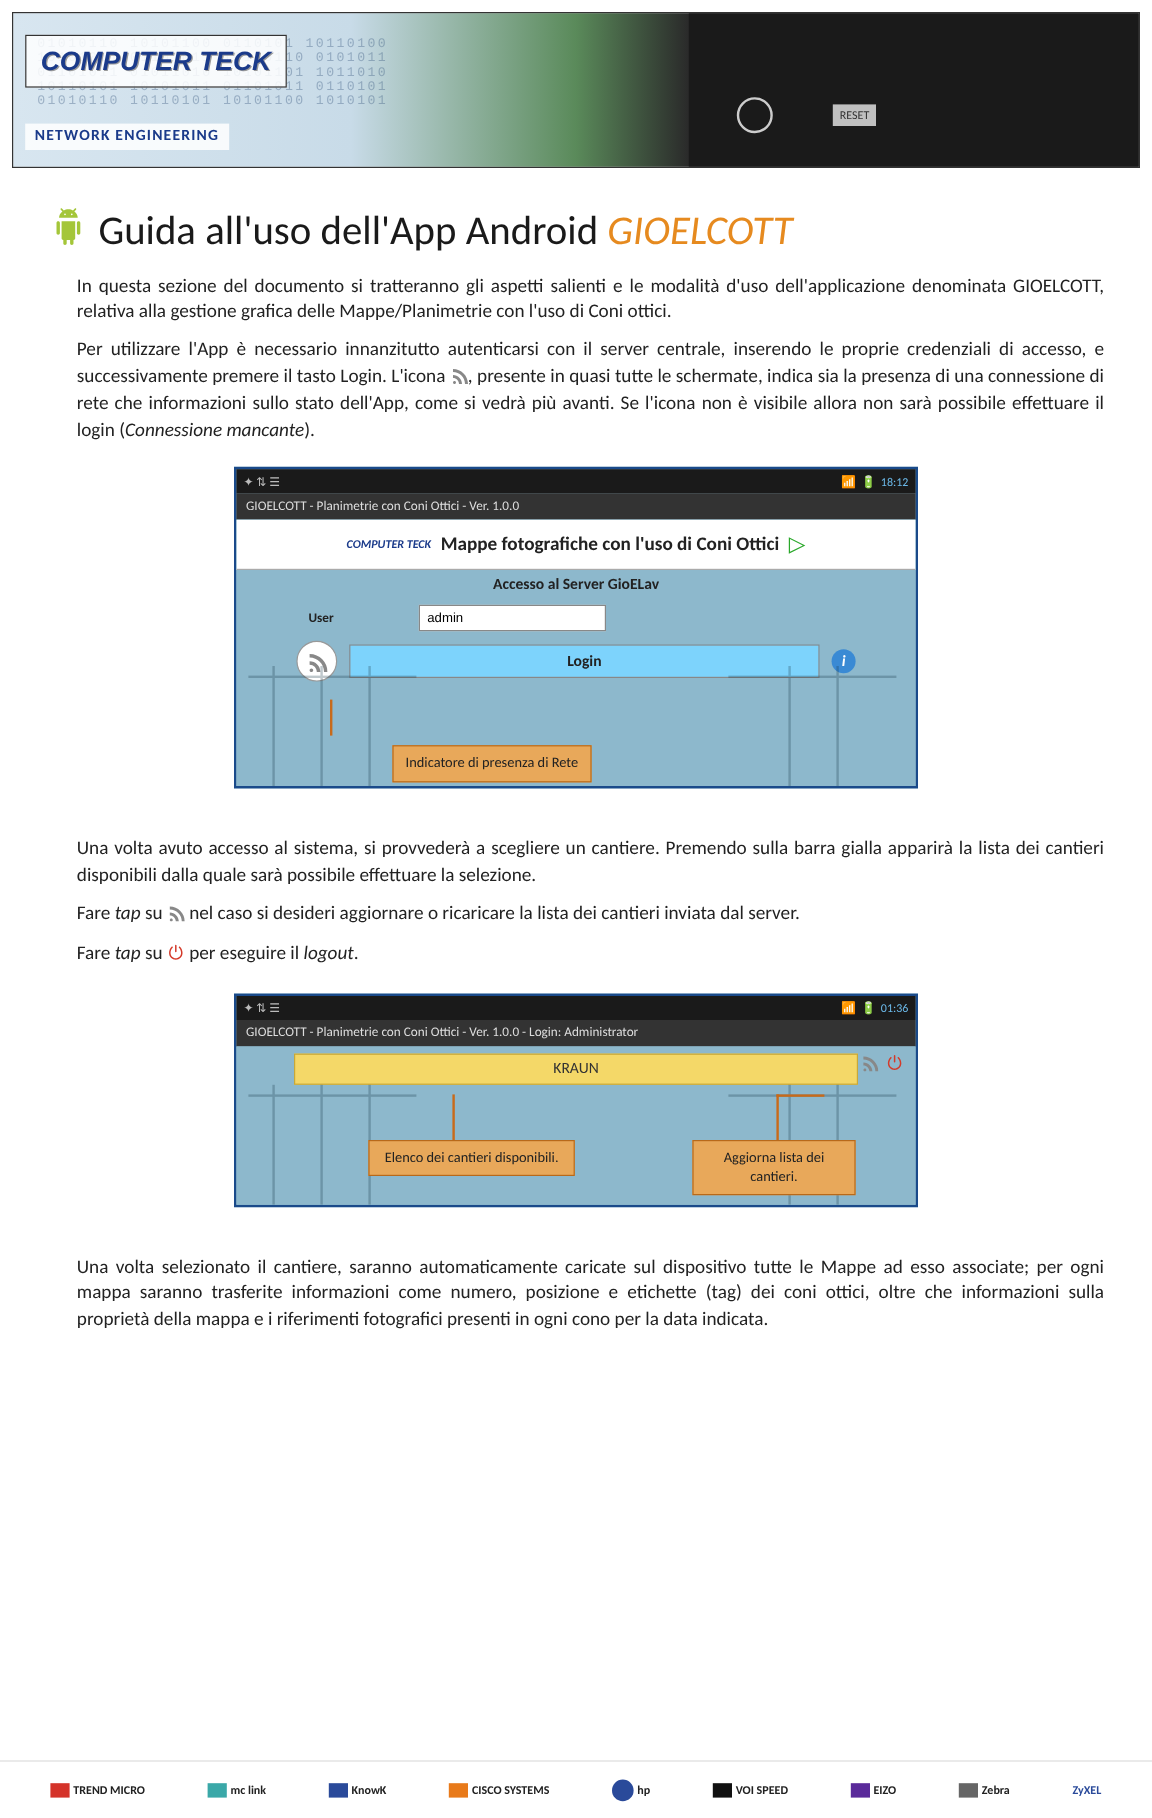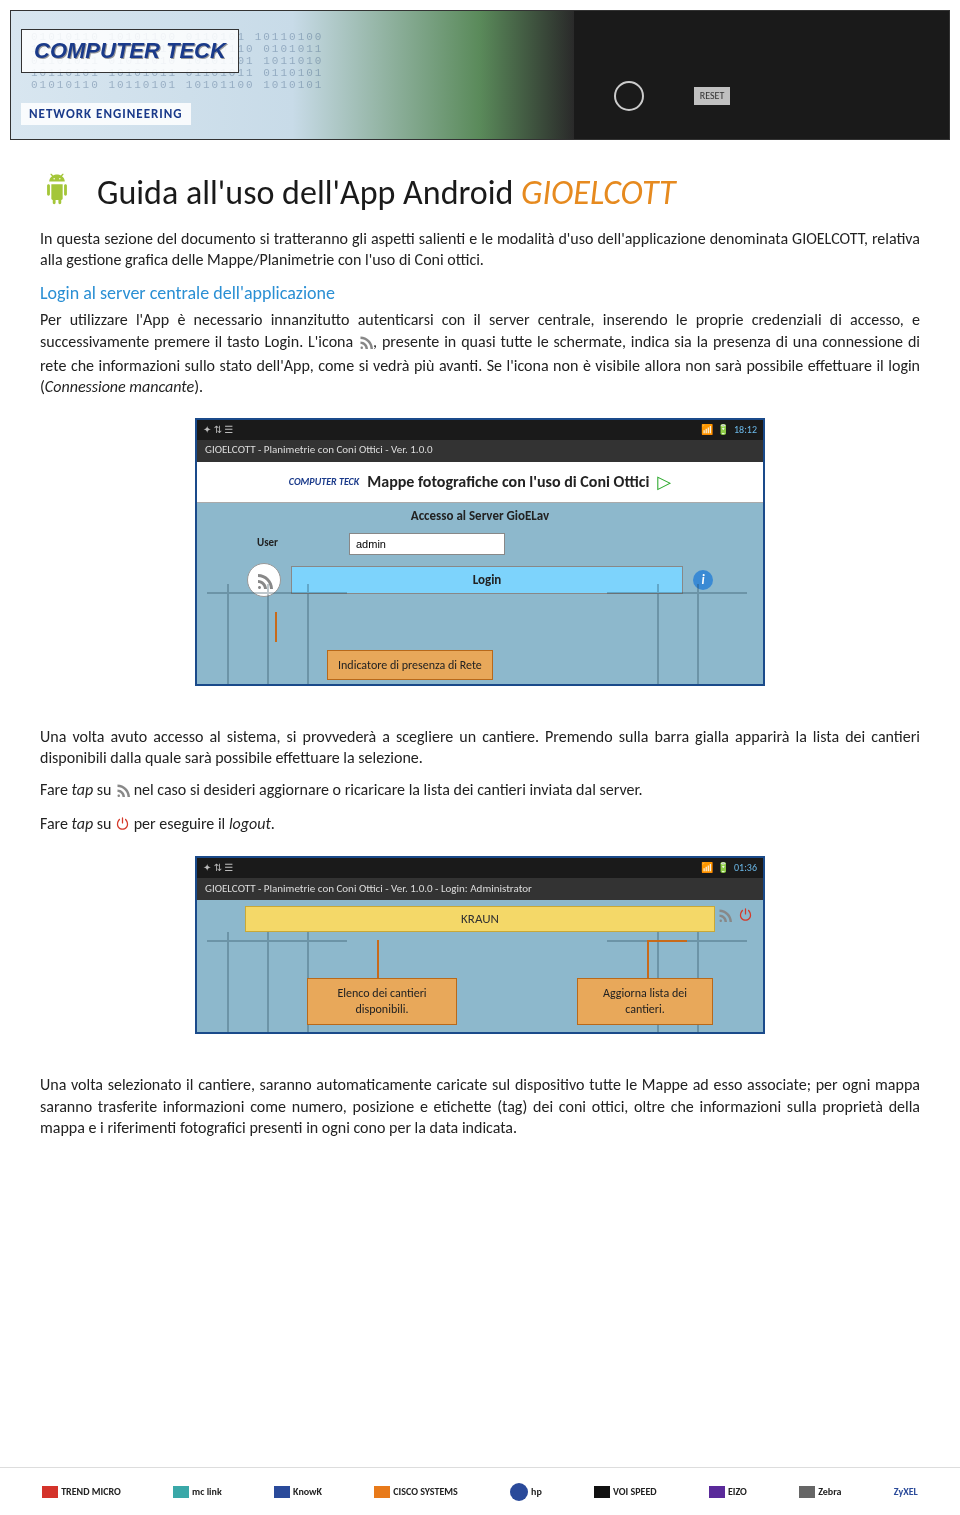--- a/index.html
+++ b/index.html
@@ -53,25 +53,25 @@
   }
   .banner-circuit::after{
     content:""; position:absolute; left:40px; top:70px;
     width:26px; height:26px; border:2px solid #ccc; border-radius:50%;
   }
   .banner-circuit::before{
     content:"RESET"; position:absolute; left:120px; top:76px;
     font-size:10px; background:#c0c0c0; color:#333; padding:2px 6px;
   }
   .content { padding: 0 40px 40px 40px; }
-  .title-row { display:flex; align-items:center; gap:23px; margin-bottom:12px;}
+  .title-row { display:flex; align-items:center; gap:8px; margin-bottom:12px;}
   .android-icon svg { width:34px; height:34px; }
   h1 { font-size: 34px; font-weight: 400; color:#1a1a1a; }
   h1 .orange { color: #e68a1f; font-style: italic; }
-  p { margin-bottom: 10px; text-align: justify; }
+  p { margin-bottom: 10px; text-align: justify; margin-left: 24px; }
   .section-h { color: #2a8fd4; font-size: 18px; margin-top:6px; margin-bottom:4px; }
   .rss-inline, .power-inline { display:inline-block; vertical-align:-2px; }
   .rss-inline svg { width:15px; height:15px; }
   .power-inline svg { width:15px; height:15px; }
   .italic { font-style: italic; }
 
   .screenshot {
     display:block; margin: 20px auto 40px auto;
     border: 2px solid #1a4a8a;
     background: #8db8cc;
@@ -184,21 +184,20 @@
           <path fill="#a4c639" d="M6 8c-.6 0-1 .4-1 1v6c0 .6.4 1 1 1s1-.4 1-1V9c0-.6-.4-1-1-1zm12 0c-.6 0-1 .4-1 1v6c0 .6.4 1 1 1s1-.4 1-1V9c0-.6-.4-1-1-1zM8 18c0 .6.4 1 1 1v2c0 .6.4 1 1 1s1-.4 1-1v-2h2v2c0 .6.4 1 1 1s1-.4 1-1v-2c.6 0 1-.4 1-1V8H8v10zM15.5 2.3l1-1c.2-.2.2-.5 0-.7s-.5-.2-.7 0l-1.1 1.1C14 1.3 13 1 12 1s-2 .3-2.7.7L8.2.6C8 .4 7.7.4 7.5.6s-.2.5 0 .7l1 1C7.3 3.2 6.5 4.5 6.5 6h11c0-1.5-.8-2.8-2-3.7zM10 4.5c-.3 0-.5-.2-.5-.5s.2-.5.5-.5.5.2.5.5-.2.5-.5.5zm4 0c-.3 0-.5-.2-.5-.5s.2-.5.5-.5.5.2.5.5-.2.5-.5.5z"></path>
         </svg>
     </span>
     <h1>
       <span>Guida all'uso dell'App Android </span><span class="orange">GIOELCOTT</span>
     </h1>
   </div>
 
   <p>In questa sezione del documento si tratteranno gli aspetti salienti e le modalità d'uso dell'applicazione denominata GIOELCOTT, relativa alla gestione grafica delle Mappe/Planimetrie con l'uso di Coni ottici.</p>
 
-  <div class="section-h">Login al server centrale dell'applicazione</div>
 
   <p>
     <span>Per utilizzare l'App è necessario innanzitutto autenticarsi con il server centrale, inserendo le proprie credenziali di accesso, e successivamente premere il tasto Login. L'icona </span><span class="rss-inline"><svg viewBox="0 0 24 24">
           <path fill="#888" d="M4 4v4c8.8 0 16 7.2 16 16h4C24 13 15 4 4 4zm0 8v4c4.4 0 8 3.6 8 8h4c0-6.6-5.4-12-12-12zm2 8c-1.1 0-2 .9-2 2s.9 2 2 2 2-.9 2-2-.9-2-2-2z"></path>
         </svg></span><span>, presente in quasi tutte le schermate, indica sia la presenza di una connessione di rete che informazioni sullo stato dell'App, come si vedrà più avanti. Se l'icona non è visibile allora non sarà possibile effettuare il login (</span><span class="italic">Connessione mancante</span><span>).</span>
   </p>
 
   <div class="screenshot shot1">
     <div class="android-bar">
       <span>✦ ⇅ ☰</span>
@@ -268,21 +267,21 @@
         <span class="power-inline"><svg viewBox="0 0 24 24" width="18" height="18">
               <path fill="#d43a2a" d="M12 2c-.6 0-1 .4-1 1v8c0 .6.4 1 1 1s1-.4 1-1V3c0-.6-.4-1-1-1zm4.2 2.8c-.4.4-.4 1 0 1.4C17.9 7.9 19 10.3 19 13c0 3.9-3.1 7-7 7s-7-3.1-7-7c0-2.7 1.1-5.1 2.8-6.8.4-.4.4-1 0-1.4s-1-.4-1.4 0C4.3 6.9 3 9.8 3 13c0 5 4 9 9 9s9-4 9-9c0-3.2-1.3-6.1-3.4-8.2-.4-.4-1-.4-1.4 0z"></path>
             </svg></span>
       </div>
       <div class="yellowbar">
         <span>KRAUN</span>
       </div>
       <div class="callout-line" style="left:180px; top:40px; width:2px; height:40px;"></div>
       <div class="callout-line" style="left:450px; top:40px; width:40px; height:2px;"></div>
       <div class="callout-line" style="left:450px; top:40px; width:2px; height:38px;"></div>
-      <div class="callout" style="left:110px; top:78px; width:150px;">Elenco dei cantieri disponibili.</div>
+      <div class="callout" style="left:110px; top:78px; width:172px;">Elenco dei cantieri disponibili.</div>
       <div class="callout" style="left:380px; top:78px; width:136px;">Aggiorna lista dei cantieri.</div>
     </div>
   </div>
 
   <p>Una volta selezionato il cantiere, saranno automaticamente caricate sul dispositivo tutte le Mappe ad esso associate; per ogni mappa saranno trasferite informazioni come numero, posizione e etichette (tag) dei coni ottici, oltre che informazioni sulla proprietà della mappa e i riferimenti fotografici presenti in ogni cono per la data indicata.</p>
 
   <div style="height:80px"></div>
 </div>
 
 <div class="footer-logos">

